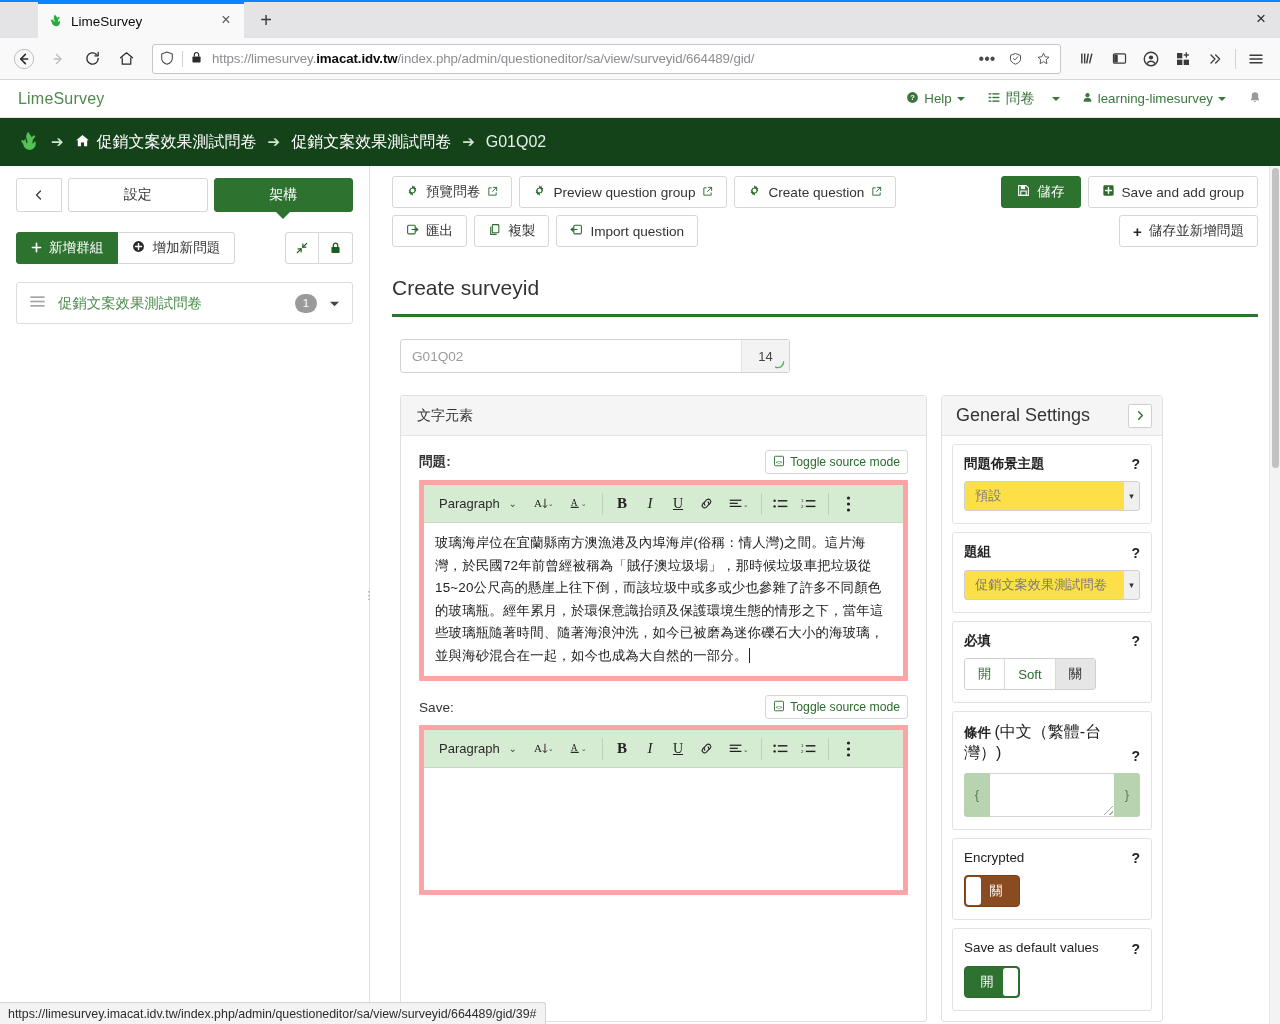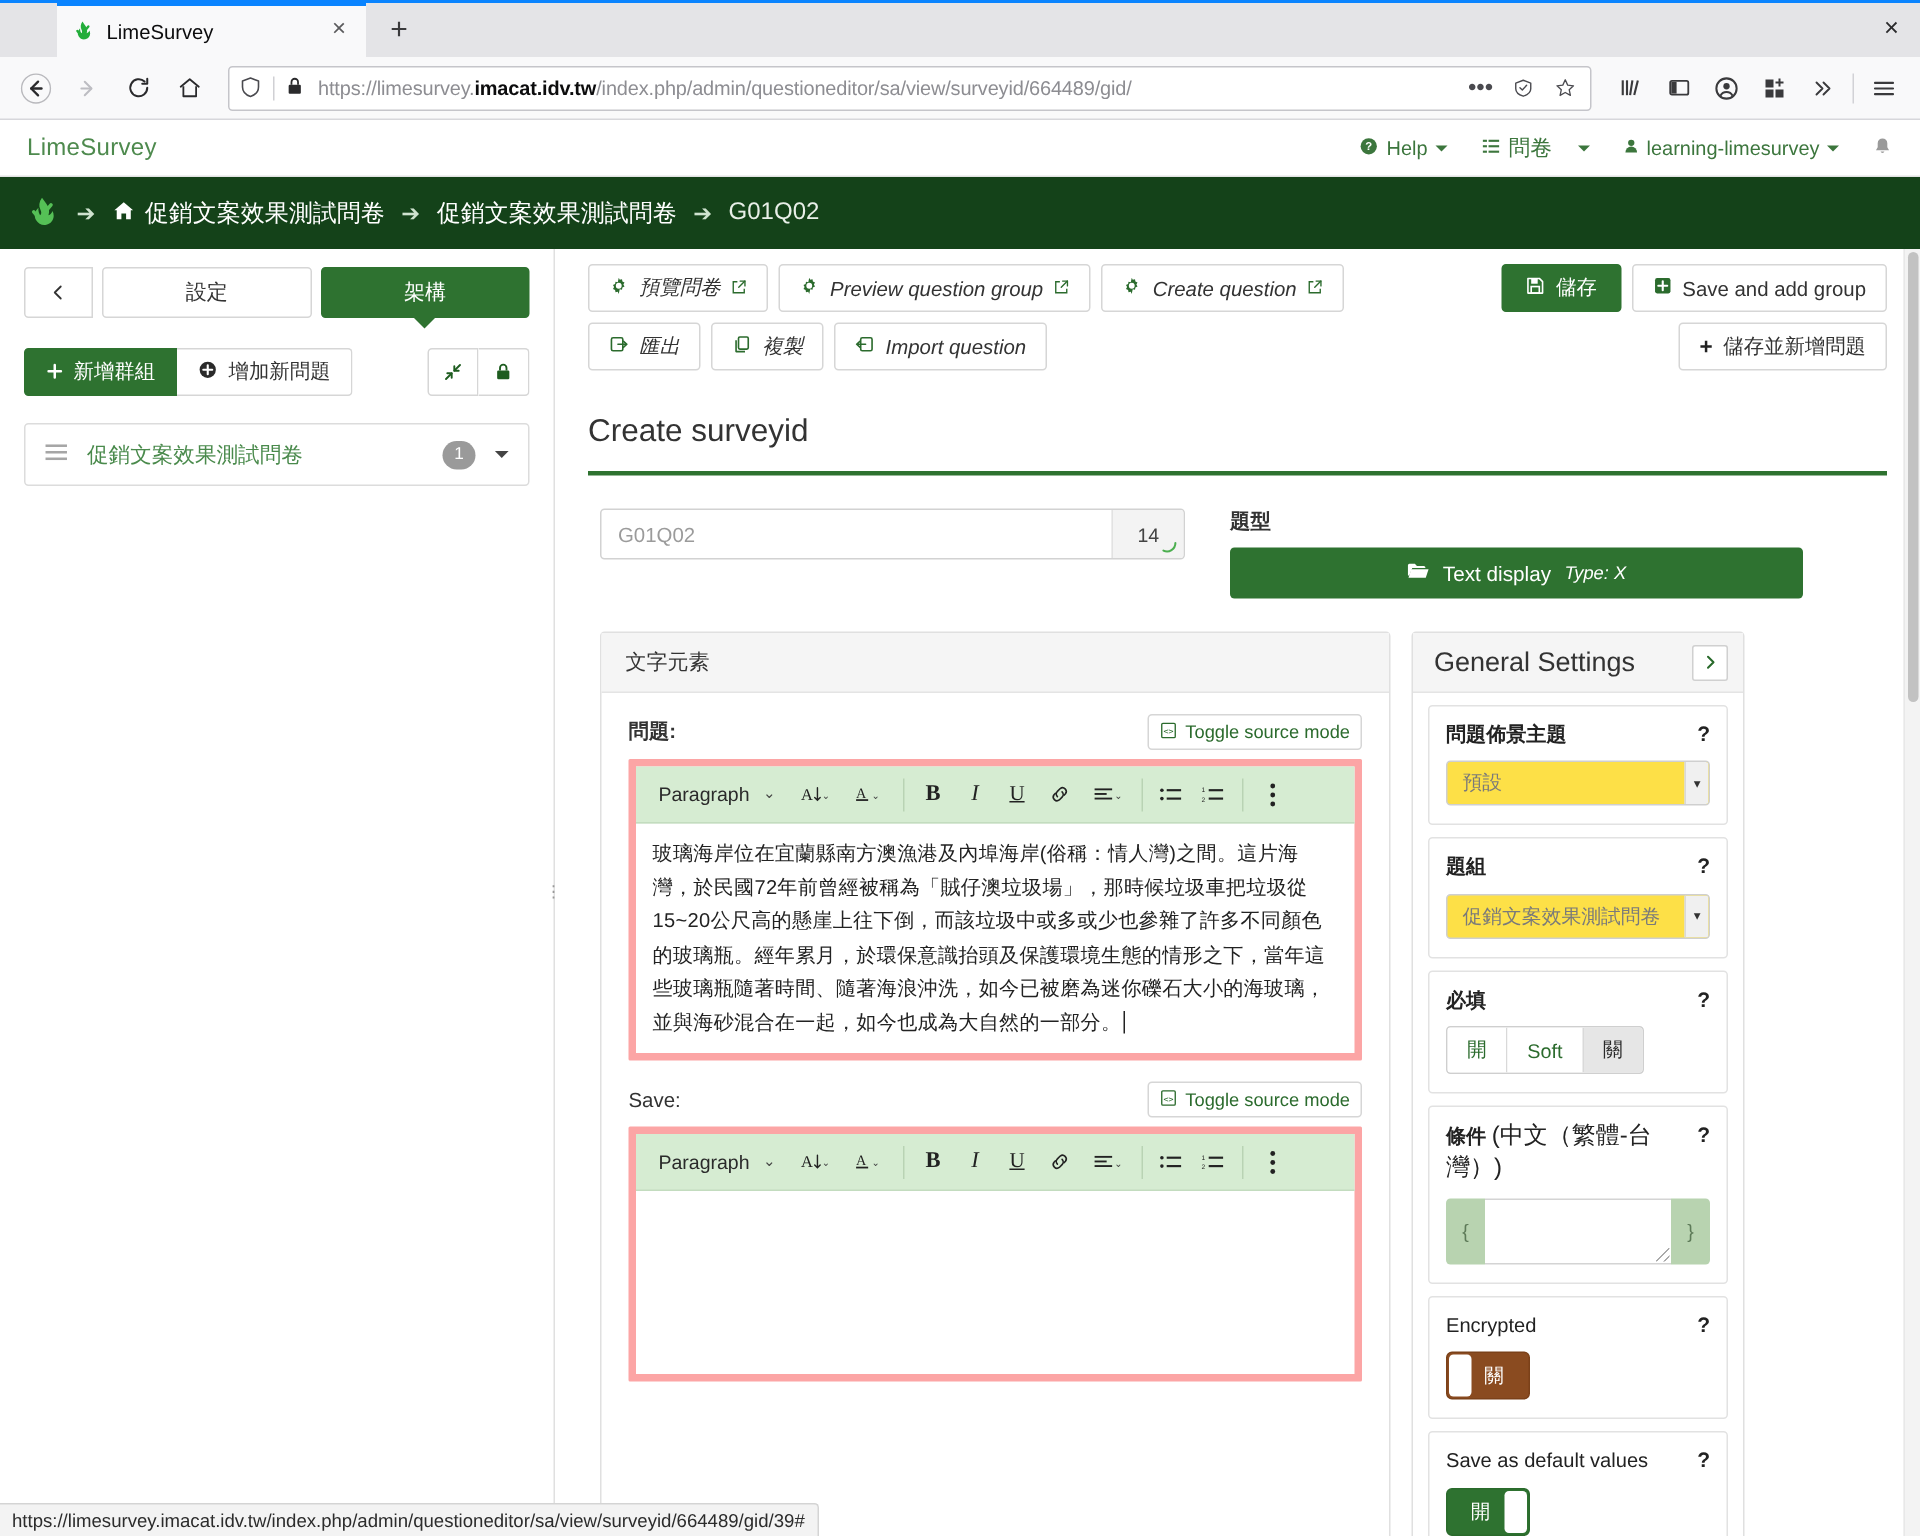--- a/index.html
+++ b/index.html
@@ -167,21 +167,21 @@
 
   #col-resizer {
     position: absolute; right: -4px; top: 0; width: 8px; height: 100%;
     display: flex; align-items: center; justify-content: center; cursor: col-resize;
   }
   #col-resizer .dots { color:#999; font-size:11px; line-height:3px; }
 
   
   #ls-right { flex: 1; background: #fff; position: relative; overflow: hidden; }
   #toolbar-area { padding: 10px 22px 10px 22px; position: relative; min-height: 84px;}
-  .tb-row { display: flex; gap: 7px; margin-bottom: 7px; flex-wrap: nowrap; font-style: italic;}
+  .tb-row { display: flex; gap: 7px; margin-bottom: 7px; flex-wrap: nowrap;}
   .ls-btn {
     background: #fff; border: 1px solid #d6d6d6; border-radius: 3px;
     height: 32px; padding: 0 13px; font-size: 13.6px; color: #333;
     display: inline-flex; align-items: center; gap: 7px; cursor: pointer;
     white-space: nowrap;
   }
   .ls-btn .g { color: #2b6b2d; font-size: 12.5px; }
   .ls-btn-green {
     background: #2e7230; border: 1px solid #2e7230; color: #fff;
     border-radius: 3px; height: 32px; padding: 0 15px; font-size: 13.6px;
@@ -277,21 +277,21 @@
     display: flex; align-items: center; padding: 0 10px 0 14px; gap: 8px;
   }
   #gs-title { font-size: 18px; color: #333; flex: 1; }
   #gs-collapse {
     width: 24px; height: 24px; border: 1px solid #d0d0d0; background: #fff;
     border-radius: 2px; display: flex; align-items: center; justify-content: center;
     color: #2b6b2d; cursor: pointer; font-size: 13px;
   }
   #gs-body { padding: 8px 10px 10px 10px; display:flex; flex-direction:column; gap:8px;}
   .gs-card { border: 1px solid #e2e2e2; border-radius: 3px; padding: 10px 11px 12px 11px; }
-  .gs-lbl-row { display: flex; align-items: flex-start; justify-content: space-between; gap:6px;}
+  .gs-lbl-row { display: flex; align-items: flex-end; justify-content: space-between; gap:6px;}
   .gs-lbl { font-size: 13.4px; color: #222; font-weight: bold; line-height:1.3;}
   .gs-lbl .sub { font-weight: 400; font-size: 16px; }
   .gs-help { font-size: 14px; color: #222; font-weight: bold; cursor: pointer; flex:0 0 auto;}
   .gs-select {
     margin-top: 9px; width: 100%; height: 30px; border: 1px solid #cfcfcf;
     border-radius: 3px; background: #fde047; display: flex; align-items: center;
     font-size: 13.2px; color: #7a7a7a; padding-left: 10px; cursor: pointer;
     position: relative; overflow: hidden;
   }
   .gs-select .arrow {
@@ -745,33 +745,20 @@
             <div id="code-input-wrap">
               <input id="code-input" value="G01Q02" style="">
               <div id="code-counter">
                 <span>14</span>
                 <svg id="counter-ring" viewBox="0 0 20 20">
                     <path d="M17 10 a7 7 0 0 1 -10 6.3" fill="none" stroke="#4caf50" stroke-width="1.7" stroke-linecap="round"></path>
                   </svg>
               </div>
             </div>
           </div>
-          <div class="fgroup">
-            <div class="flabel">題型</div>
-            <div id="qtype-btn">
-              <span>
-                <svg width="15" height="13" viewBox="0 0 24 20">
-                    <path d="M1 4 a1.6 1.6 0 0 1 1.6-1.6 H8.4 L10.6 5 H18 a1.6 1.6 0 0 1 1.6 1.6 V7 H5.6 L2.4 15 H1 Z" fill="#fff"></path>
-                    <path d="M4.6 8.4 H23 L20 17.4 H1.6 Z" fill="#fff"></path>
-                  </svg>
-              </span>
-              <span>Text display</span>
-              <i>Type: X</i>
-            </div>
-          </div>
         </div>
 
         <div id="mid-row">
 
           <div id="text-panel">
             <div id="text-panel-head">文字元素</div>
             <div id="text-panel-body">
 
               <div class="ed-label-row">
                 <span class="ed-label">問題:</span>

